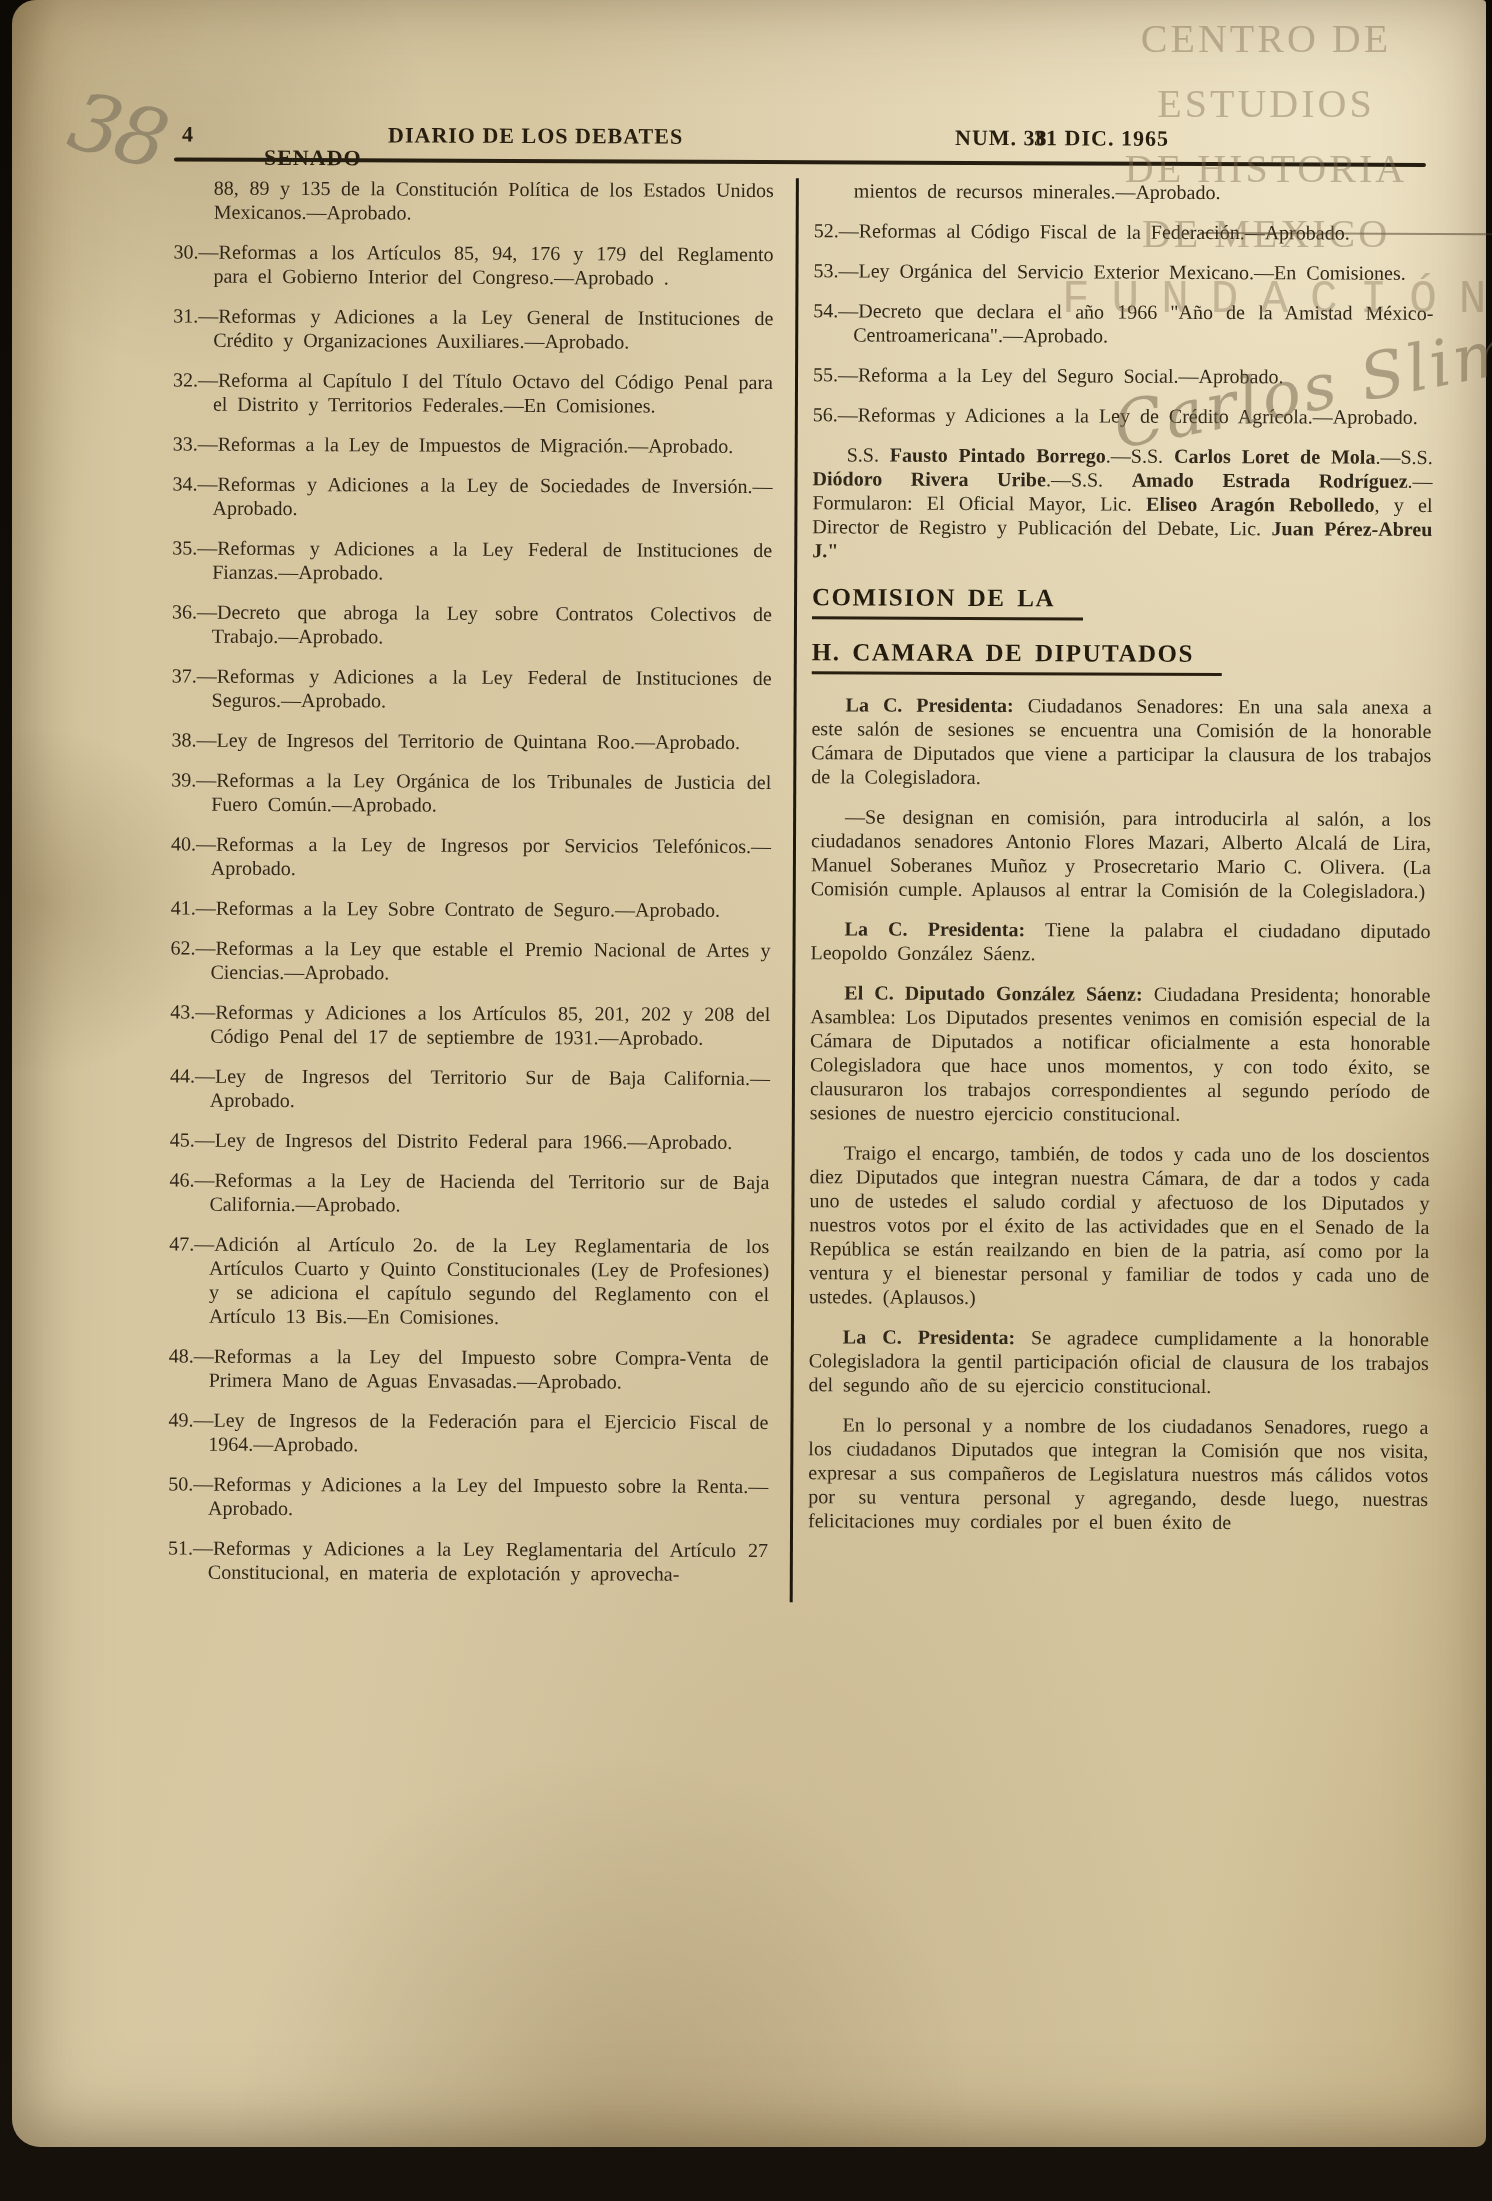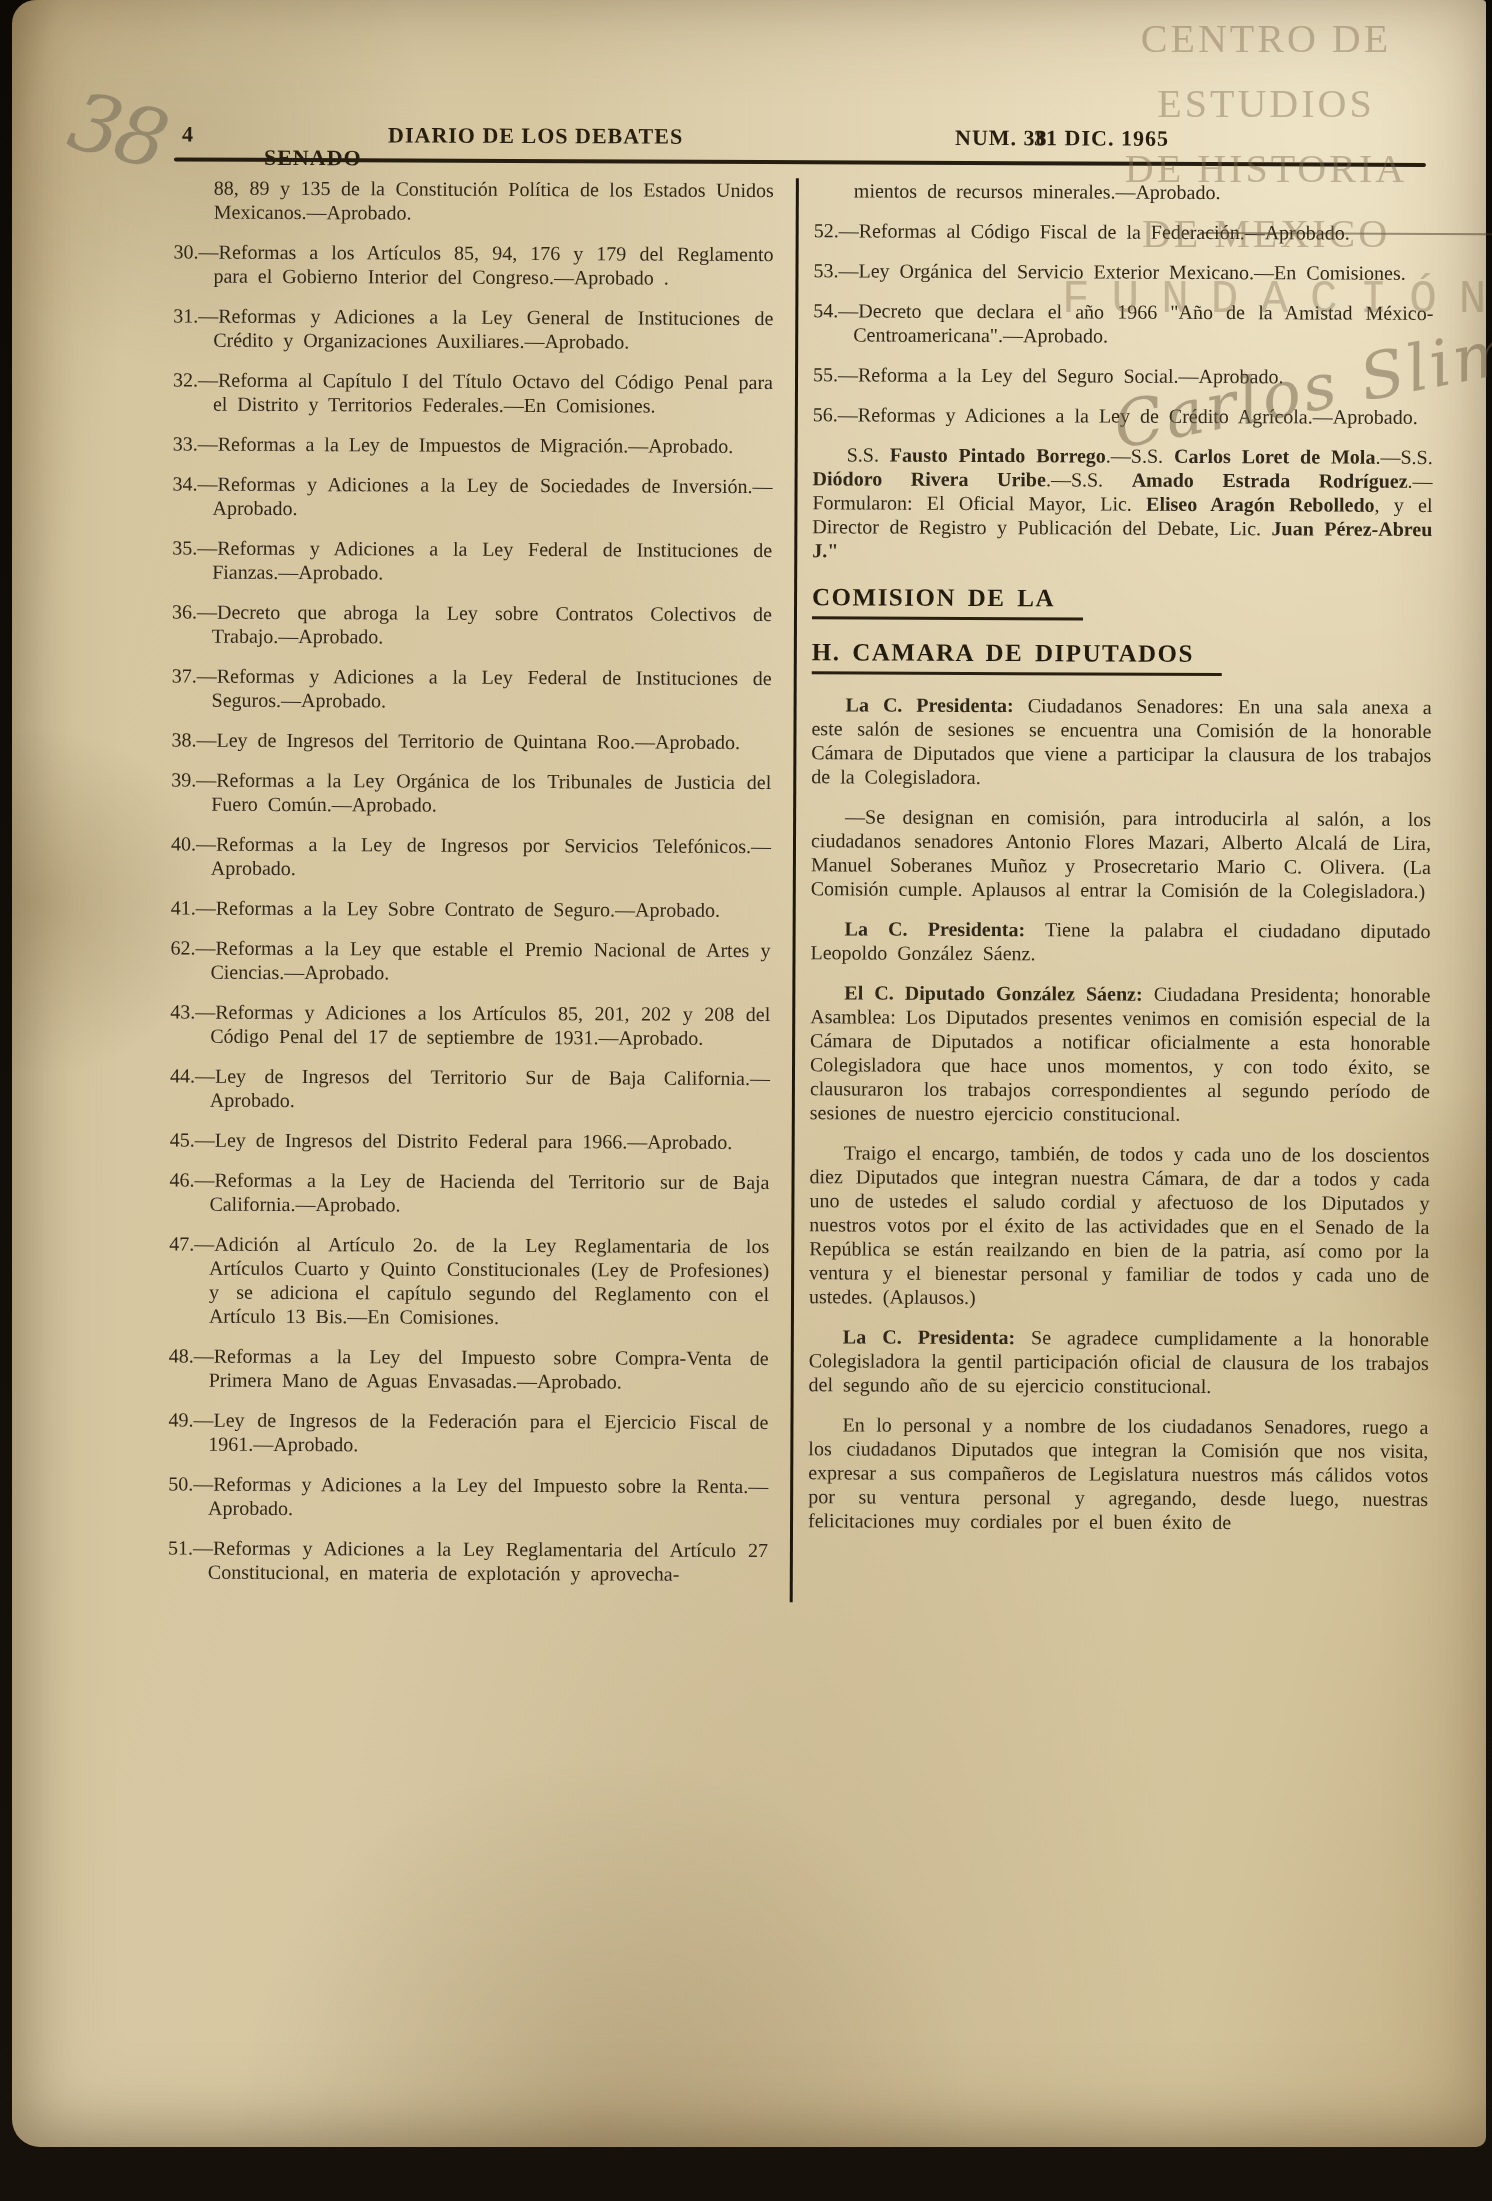--- a/index.html
+++ b/index.html
@@ -98,21 +98,21 @@
         <p class="item"><span>39.</span><span>—Reformas a la Ley Orgánica de los Tribunales de Justicia del Fuero Común.—Aprobado.</span></p>
         <p class="item"><span>40.</span><span>—Reformas a la Ley de Ingresos por Servicios Telefónicos.—Aprobado.</span></p>
         <p class="item"><span>41.</span><span>—Reformas a la Ley Sobre Contrato de Seguro.—Aprobado.</span></p>
         <p class="item"><span>62.</span><span>—Reformas a la Ley que estable el Premio Nacional de Artes y Ciencias.—Aprobado.</span></p>
         <p class="item"><span>43.</span><span>—Reformas y Adiciones a los Artículos 85, 201, 202 y 208 del Código Penal del 17 de septiembre de 1931.—Aprobado.</span></p>
         <p class="item"><span>44.</span><span>—Ley de Ingresos del Territorio Sur de Baja California.—Aprobado.</span></p>
         <p class="item"><span>45.</span><span>—Ley de Ingresos del Distrito Federal para 1966.—Aprobado.</span></p>
         <p class="item"><span>46.</span><span>—Reformas a la Ley de Hacienda del Territorio sur de Baja California.—Aprobado.</span></p>
         <p class="item"><span>47.</span><span>—Adición al Artículo 2o. de la Ley Reglamentaria de los Artículos Cuarto y Quinto Constitucionales (Ley de Profesiones) y se adiciona el capítulo segundo del Reglamento con el Artículo 13 Bis.—En Comisiones.</span></p>
         <p class="item"><span>48.</span><span>—Reformas a la Ley del Impuesto sobre Compra-Venta de Primera Mano de Aguas Envasadas.—Aprobado.</span></p>
-        <p class="item"><span>49.</span><span>—Ley de Ingresos de la Federación para el Ejercicio Fiscal de 1961.—Aprobado.</span></p>
+        <p class="item"><span>49.</span><span>—Ley de Ingresos de la Federación para el Ejercicio Fiscal de 1964.—Aprobado.</span></p>
         <p class="item"><span>50.</span><span>—Reformas y Adiciones a la Ley del Impuesto sobre la Renta.—Aprobado.</span></p>
         <p class="item"><span>51.</span><span>—Reformas y Adiciones a la Ley Reglamentaria del Artículo 27 Constitucional, en materia de explotación y aprovecha-</span></p>
       </div>
 
       <div class="divider"></div>
 
       <div class="col-right">
         <p class="cont">mientos de recursos minerales.—Aprobado.</p>
         <p class="item"><span>52.</span><span>—Reformas al Código Fiscal de la Federación.—Aprobado.</span></p>
         <p class="item"><span>53.</span><span>—Ley Orgánica del Servicio Exterior Mexicano.—En Comisiones.</span></p>

